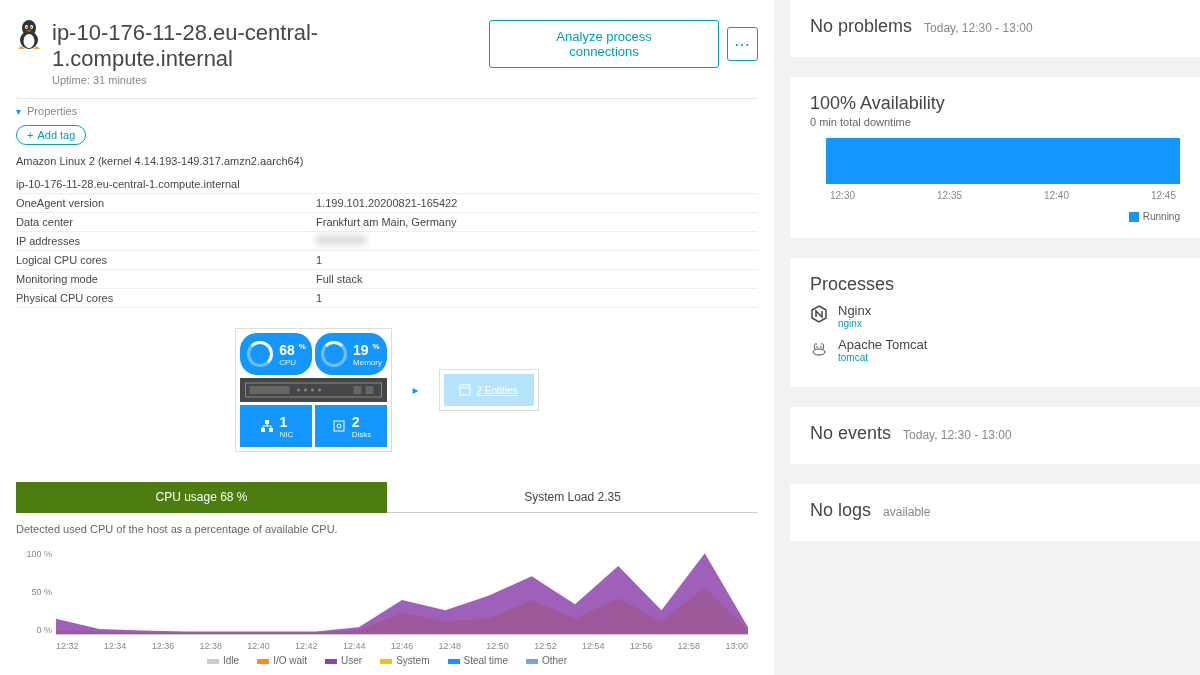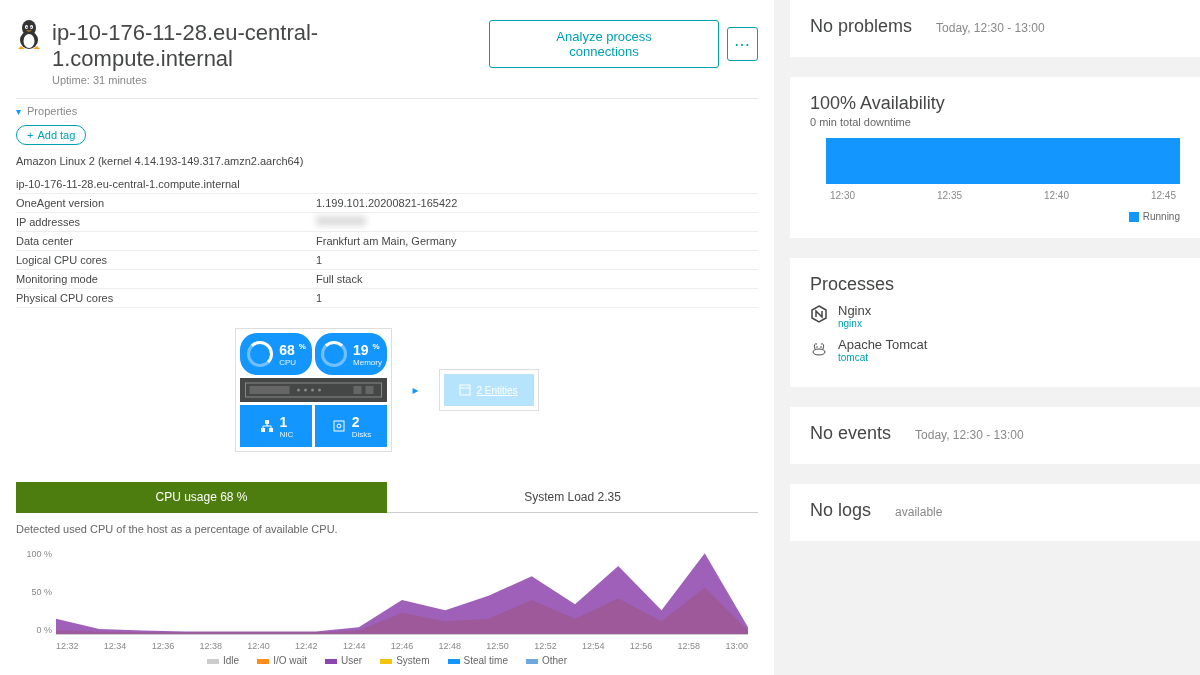--- a/index.html
+++ b/index.html
@@ -60,21 +60,21 @@
 .cpu-chart { position: relative; height: 100px; margin-left: 40px; margin-right: 10px; }
 .cpu-chart .y-axis { position: absolute; left: -40px; top: 0; bottom: 14px; width: 36px; text-align: right; font-size: 9px; color: #888; display: flex; flex-direction: column; justify-content: space-between; }
 .plot { position: absolute; left: 0; right: 0; top: 0; bottom: 14px; border-bottom: 1px solid #ccc; }
 .x-axis { position: absolute; left: 0; right: 0; bottom: -2px; display: flex; justify-content: space-between; font-size: 9px; color: #888; }
 .legend { display: flex; justify-content: center; gap: 18px; font-size: 10px; color: #666; margin-top: 6px; }
 .legend-item { display: flex; align-items: center; gap: 4px; }
 
 
 .panel-title { font-size: 18px; font-weight: 400; color: #454646; }
 .panel-sub { font-size: 12px; color: #888; }
-.panel-header-row { display: flex; align-items: baseline; gap: 24px; margin-bottom: 4px; }
+.panel-header-row { display: flex; align-items: baseline; gap: 12px; margin-bottom: 4px; }
 
 .avail-val { font-size: 18px; margin-bottom: 2px; }
 .avail-sub { font-size: 11px; color: #666; margin-bottom: 10px; }
 .avail-chart { position: relative; margin-left: 16px; }
 .avail-bar { background: #1496ff; height: 46px; width: 100%; margin-bottom: 6px; }
 .avail-x { display: flex; justify-content: space-between; font-size: 10px; color: #888; padding: 0 4px; }
 .avail-legend { text-align: right; font-size: 10px; color: #666; margin-top: 10px; }
 .avail-legend .sq { display: inline-block; width: 10px; height: 10px; background: #1496ff; margin-right: 4px; vertical-align: middle; }
 
 .process-item { display: flex; align-items: flex-start; gap: 10px; margin: 8px 0; }
@@ -130,26 +130,26 @@
 
     <div class="props-table" id="props-table">
         <div class="prop-row">
           <div class="prop-val">ip-10-176-11-28.eu-central-1.compute.internal</div>
         </div>
         <div class="prop-row">
           <div class="prop-key">OneAgent version</div>
           <div class="prop-val">1.199.101.20200821-165422</div>
         </div>
         <div class="prop-row">
+          <div class="prop-key">Data center</div>
+          <div class="prop-val">Frankfurt am Main, Germany</div>
+        </div>
+        <div class="prop-row">
           <div class="prop-key">IP addresses</div>
           <div class="prop-val"><span class="blurred"></span></div>
-        </div>
-        <div class="prop-row">
-          <div class="prop-key">Data center</div>
-          <div class="prop-val">Frankfurt am Main, Germany</div>
         </div>
         <div class="prop-row">
           <div class="prop-key">Logical CPU cores</div>
           <div class="prop-val">1</div>
         </div>
         <div class="prop-row">
           <div class="prop-key">Monitoring mode</div>
           <div class="prop-val">Full stack</div>
         </div>
         <div class="prop-row">

